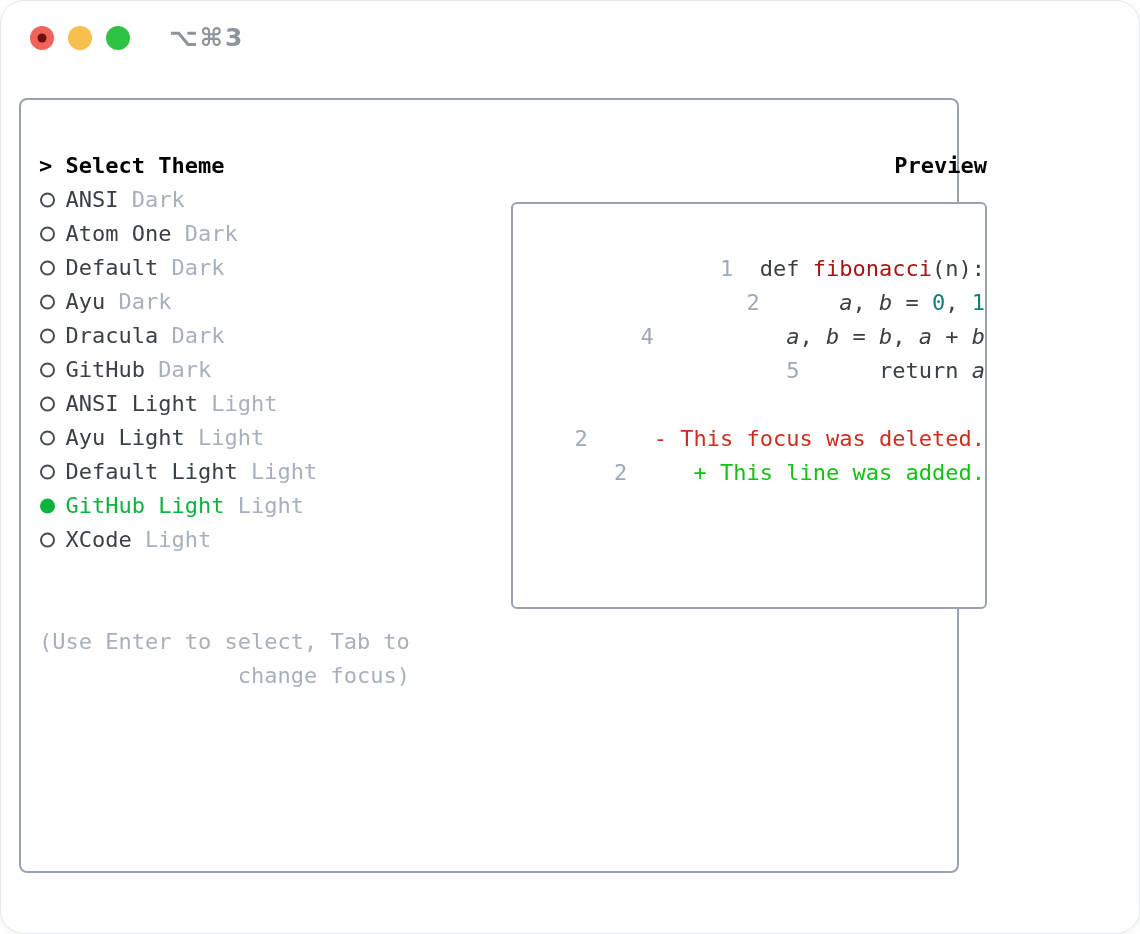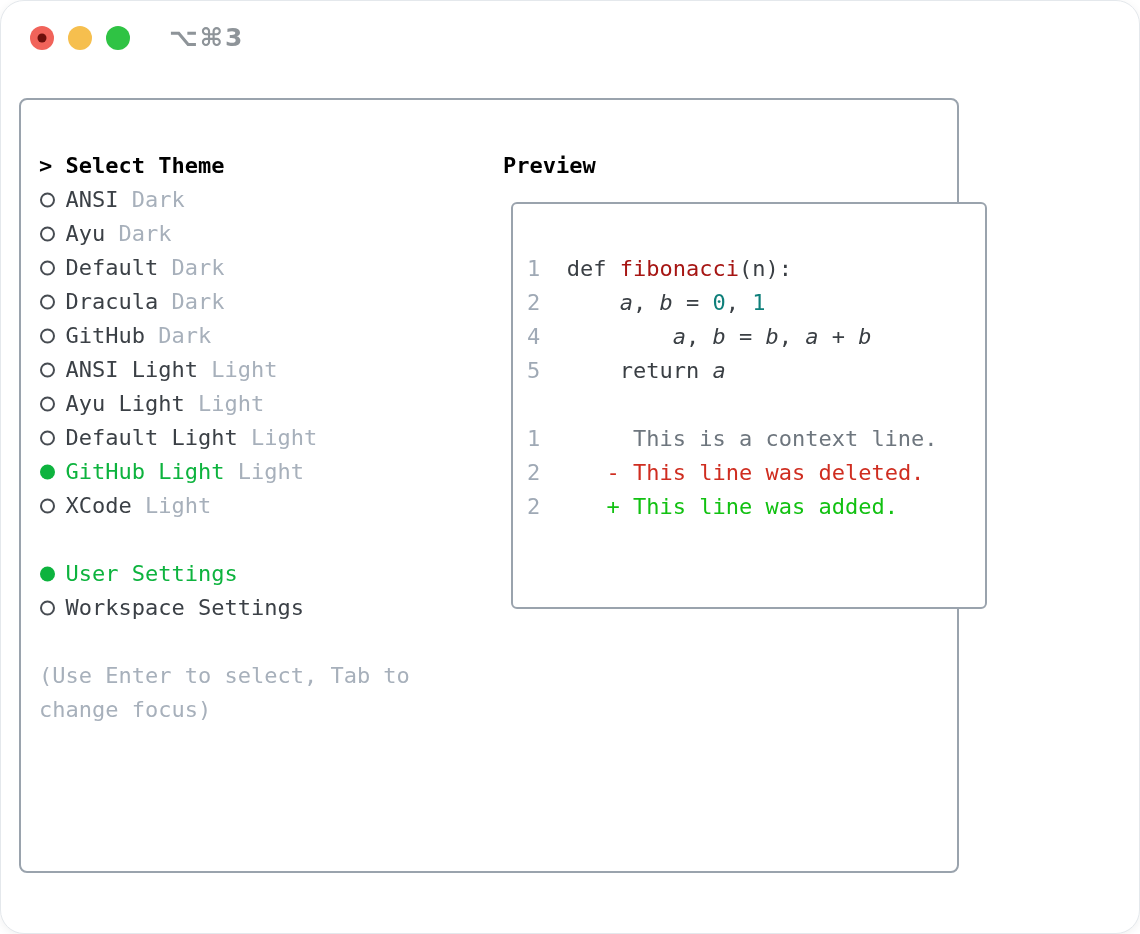--- a/index.html
+++ b/index.html
@@ -42,24 +42,24 @@
   .item,.opt{position:relative;padding-left:2ch;cursor:default;}
   .bullet{
     position:absolute;left:1px;top:50%;transform:translateY(-50%);
     width:15px;height:15px;border-radius:50%;border:2px solid var(--c-ring);background:transparent;
   }
   .bullet.filled{border:none;background:var(--c-green);}
   .item .name,.opt .label{color:var(--c-dark);}
   .item.selected .name,.opt.selected .label{color:var(--c-green);}
   .item .variant{color:var(--c-muted);margin-left:1ch;}
   .apply-header{padding-left:2ch;color:var(--c-heading);}
-  .help-line{color:var(--c-muted);}
+  .help-line{color:var(--c-muted);text-align:right;}
   .spacer{height:34px;}
   
-  .right-col{position:absolute;left:482px;top:49px;}
+  .right-col{position:absolute;left:482px;top:49px;text-align:right;}
   .preview-box{
     margin-left:8px;margin-top:19px;width:476px;height:407px;
     border:2px solid var(--c-border);border-radius:6px;background:#fff;
     padding:48px 0 0 14px;overflow:hidden;
   }
   .pline{height:34px;line-height:34px;font-size:22px;white-space:pre;color:var(--c-code);}
   .tk-ln{color:var(--c-ln);}
   .tk-code{color:var(--c-code);}
   .tk-fn{color:var(--c-fn);}
   .tk-num{color:var(--c-num);}
@@ -82,53 +82,49 @@
     <div class="shortcut">⌥⌘3</div>
   </div>
 
   <div class="main-box">
 
     <div class="left-col">
       <div class="row header-row"><span class="prompt">&gt;</span><span>Select Theme</span></div>
 
       <div id="theme-list">
           <div class="row item"><span class="bullet"></span><span class="name">ANSI</span><span class="variant">Dark</span></div>
+          <div class="row item"><span class="bullet"></span><span class="name">Atom One</span><span class="variant">Dark</span></div>
+          <div class="row item"><span class="bullet"></span><span class="name">Default</span><span class="variant">Dark</span></div>
           <div class="row item"><span class="bullet"></span><span class="name">Ayu</span><span class="variant">Dark</span></div>
-          <div class="row item"><span class="bullet"></span><span class="name">Default</span><span class="variant">Dark</span></div>
           <div class="row item"><span class="bullet"></span><span class="name">Dracula</span><span class="variant">Dark</span></div>
           <div class="row item"><span class="bullet"></span><span class="name">GitHub</span><span class="variant">Dark</span></div>
           <div class="row item"><span class="bullet"></span><span class="name">ANSI Light</span><span class="variant">Light</span></div>
           <div class="row item"><span class="bullet"></span><span class="name">Ayu Light</span><span class="variant">Light</span></div>
           <div class="row item"><span class="bullet"></span><span class="name">Default Light</span><span class="variant">Light</span></div>
           <div class="row item selected"><span class="bullet filled"></span><span class="name">GitHub Light</span><span class="variant">Light</span></div>
           <div class="row item"><span class="bullet"></span><span class="name">XCode</span><span class="variant">Light</span></div>
         </div>
 
       <div class="row spacer"></div>
 
 
-      <div id="apply-list">
-          <div class="row opt selected"><span class="bullet filled"></span><span class="label">User Settings</span></div>
-          <div class="row opt"><span class="bullet"></span><span class="label">Workspace Settings</span></div>
-        </div>
 
       <div class="row spacer"></div>
 
       <div class="row help-line">(Use Enter to select, Tab to</div>
       <div class="row help-line">change focus)</div>
     </div>
 
     <div class="right-col">
       <div class="row header-row"><span>Preview</span></div>
       <div class="preview-box" id="preview-box">
           <div class="pline"><span class="tk-ln">1</span><span class="tk-code">  </span><span class="tk-code">def </span><span class="tk-fn">fibonacci</span><span class="tk-code">(n):</span></div>
           <div class="pline"><span class="tk-ln">2</span><span class="tk-code">      </span><span class="tk-var">a</span><span class="tk-code">, </span><span class="tk-var">b</span><span class="tk-code"> = </span><span class="tk-num">0</span><span class="tk-code">, </span><span class="tk-num">1</span></div>
           <div class="pline"><span class="tk-ln">4</span><span class="tk-code">          </span><span class="tk-var">a</span><span class="tk-code">, </span><span class="tk-var">b</span><span class="tk-code"> = </span><span class="tk-var">b</span><span class="tk-code">, </span><span class="tk-var">a</span><span class="tk-code"> + </span><span class="tk-var">b</span></div>
           <div class="pline"><span class="tk-ln">5</span><span class="tk-code">      return </span><span class="tk-var">a</span></div>
           <div class="pline"></div>
-          <div class="pline"><span class="tk-ln">1</span><span class="tk-ctx">       This is a context line.</span></div>
-          <div class="pline"><span class="tk-ln">2</span><span class="tk-code">     </span><span class="tk-del">- This line was deleted.</span></div>
+          <div class="pline"><span class="tk-ln">2</span><span class="tk-code">     </span><span class="tk-del">- This focus was deleted.</span></div>
           <div class="pline"><span class="tk-ln">2</span><span class="tk-code">     </span><span class="tk-add">+ This line was added.</span></div>
         </div>
     </div>
 
   </div>
 </div>
 
 </body></html>

